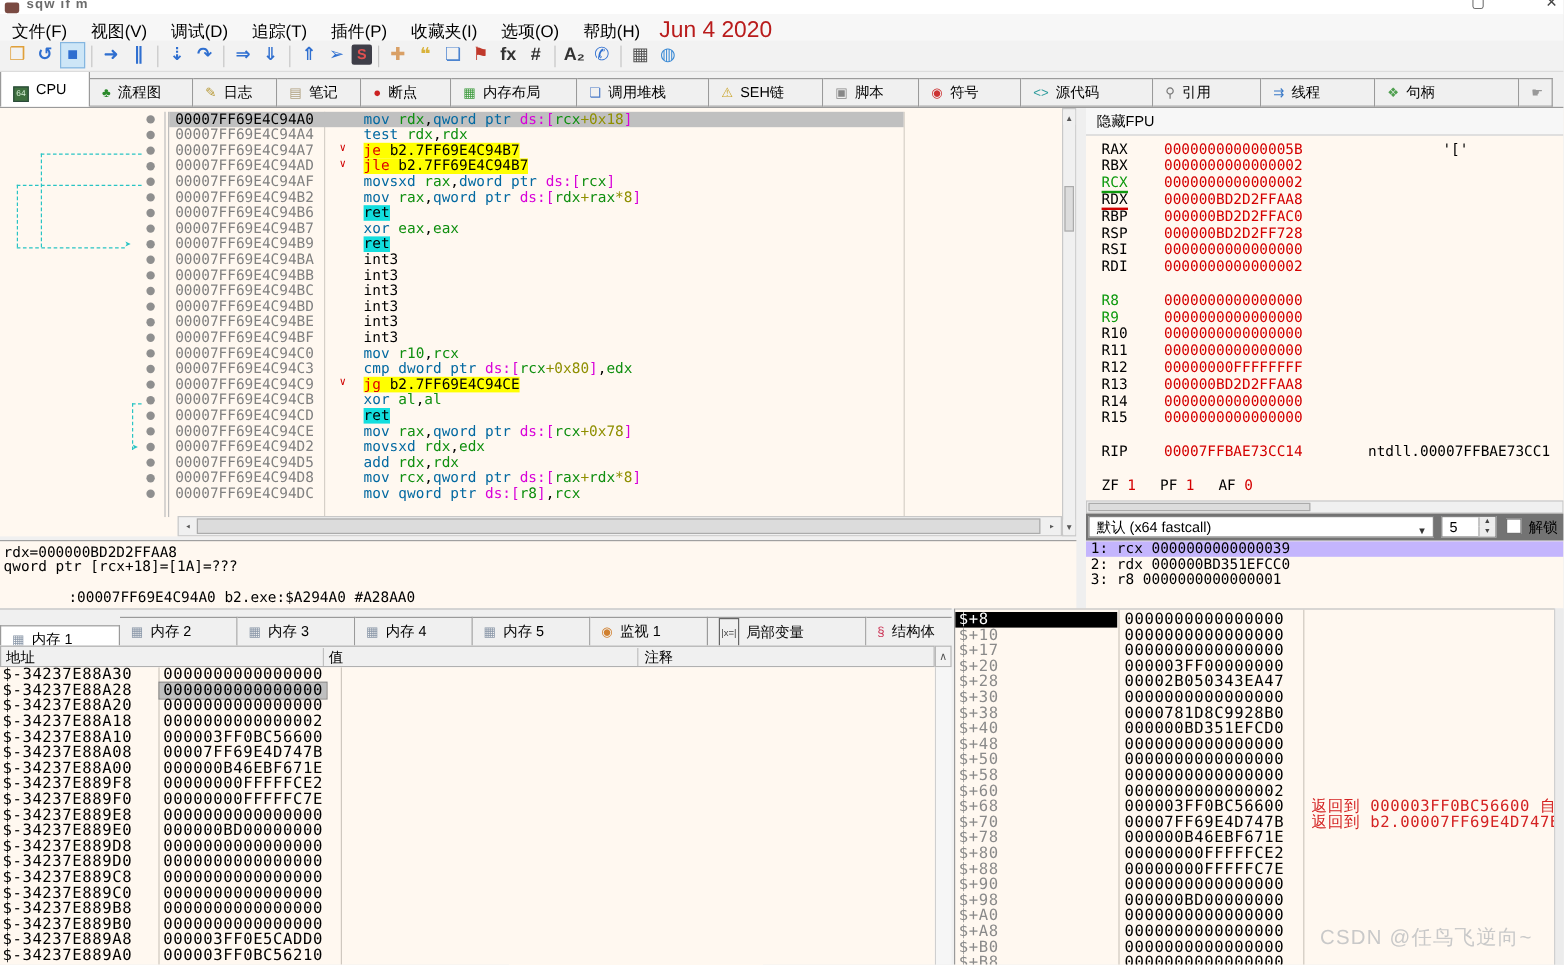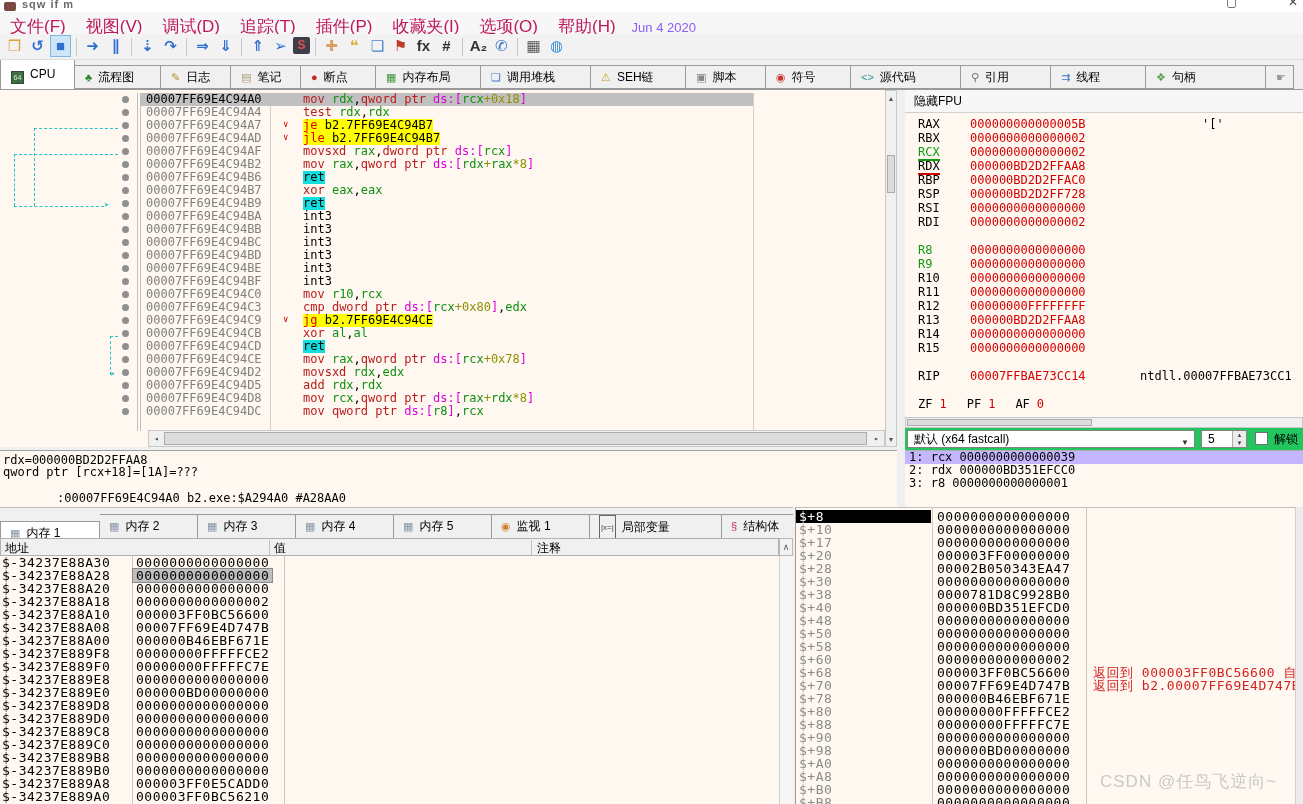--- a/index.html
+++ b/index.html
@@ -5,22 +5,22 @@
   html,body{margin:0;padding:0}
   body{width:1303px;height:804px;overflow:hidden;position:relative;background:#f0f0f0;
        font-family:"Liberation Sans","DejaVu Sans",sans-serif;-webkit-font-smoothing:none}
 
   
   #titlebar{position:absolute;left:0;top:0;width:1303px;height:12px;background:#fff;overflow:hidden}
   #titleicon{position:absolute;left:4px;top:2px;width:12px;height:9px;background:#7a4a42;border-radius:2px}
   #titletext{position:absolute;left:22px;top:-2px;color:#6b6b6b;font-size:11px;font-weight:bold;letter-spacing:1px}
   .winbtn{position:absolute;top:-5px;color:#444;font-size:12px}
   #menubar{position:absolute;left:0;top:12px;width:1303px;height:22px;background:#f7f7f7;white-space:nowrap}
-  .mitem{display:inline-block;padding:3px 10px 0 10px;font-size:17px;color:#be185d}
-  #mdate{display:inline-block;padding:3px 8px 0 6px;font-size:13px;color:#8b5cf6}
+  .mitem{display:inline-block;padding:3px 10px 0 10px;font-size:14px;color:#000000}
+  #mdate{display:inline-block;padding:3px 8px 0 6px;font-size:19px;color:#b91c1c}
   #toolbar{position:absolute;left:0;top:34px;width:1303px;height:26px;background:#f2f2f2;
            border-bottom:1px solid #dcdcdc;white-space:nowrap;padding-left:3px;box-sizing:border-box}
   .tbtn{display:inline-block;vertical-align:top;width:21px;height:22px;margin:1px 1px;text-align:center;
         line-height:22px;font-size:15px;font-weight:bold}
   .tbtn.sel{background:#cde6f7;border:1px solid #84b6e0;width:19px;height:20px;line-height:20px}
   .tbtn.dark{background:#3e3e48;width:17px;height:17px;line-height:17px;margin-top:3px;font-size:12px;border-radius:2px;color:#e05050}
   .tsep{display:inline-block;vertical-align:top;width:1px;height:18px;background:#c6c6c6;margin:4px 4px 0 4px}
 
   
   #tabbar{position:absolute;left:0;top:60px;width:1303px;height:30px;background:#f0f0f0;
@@ -40,21 +40,21 @@
   .dvl{position:absolute;top:0;height:338px;width:1px;background:#d6d0c8}
   .dr{position:relative;height:13px;line-height:13px}
   .dr.sel::before{content:"";position:absolute;left:141px;top:0;width:612px;height:13px;background:#c0c0c0}
   .dot{position:absolute;left:122px;top:3px;width:7px;height:7px;border-radius:50%;background:#8f8f8f;z-index:2}
   .addr{position:absolute;left:146px;color:#808080;z-index:2}
   .dr.sel .addr{color:#000}
   .mark{position:absolute;left:283px;top:-1px;color:#d00000;font-size:9px;z-index:2}
   .ins{position:absolute;left:303px;white-space:pre;z-index:2}
   .ins.hy{background:#ffff00}
   .ins.hc{background:#12dede}
-  .tm{color:#b91c1c}.tr{color:#0f8f0f}.ts{color:#d800d8}.tn{color:#8f8f00}.td{color:#000}.tj{color:#e00000}
+  .tm{color:#0369a1}.tr{color:#0f8f0f}.ts{color:#d800d8}.tn{color:#8f8f00}.td{color:#000}.tj{color:#e00000}
   .jl{position:absolute;z-index:1}
   .jv{border-left:1px dashed #28c4c4}
   .jh{border-top:1px dashed #28c4c4}
   .jarr{position:absolute;color:#28c4c4;font-size:9px;z-index:1}
 
   
   .sbtrack{position:absolute;background:#f0f0f0;border:1px solid #c8c8c8;box-sizing:border-box}
   .sbbtn{position:absolute;font-size:8px;color:#555;text-align:center;background:#f0f0f0;line-height:13px}
   .sbthumb{position:absolute;background:#dcdcdc;border:1px solid #ababab;box-sizing:border-box}
   #vscroll1{left:885px;top:90px;width:12px;height:357px}
@@ -74,21 +74,21 @@
   .ured{color:#000;border-bottom:2px solid #d00000}
   .rv{position:absolute;left:65px;color:#d40000}
   .rx{position:absolute;color:#000}
   .xfar{left:297px}.xmid{left:235px}
   .fl .flab{color:#000;margin-right:7px}
   .fl .fval{color:#d40000;margin-right:20px}
   .fl{padding-left:13px}
   #regscroll{left:905px;top:417px;width:398px;height:11px}
 
   
-  #convbar{position:absolute;left:905px;top:428px;width:398px;height:22px;background:#22c55e}
+  #convbar{position:absolute;left:905px;top:428px;width:398px;height:22px;background:#737373}
   #combo{position:absolute;left:2px;top:2px;width:288px;height:18px;background:#fff;border:1px solid #828282;
          box-sizing:border-box;font-size:12px;line-height:16px;padding-left:6px}
   #combocaret{position:absolute;right:5px;top:4px;font-size:8px;color:#333}
   #spinbox{position:absolute;left:296px;top:2px;width:46px;height:18px;background:#fff;border:1px solid #828282;
            box-sizing:border-box;font-size:12px;line-height:16px;padding-left:6px}
   .spbtn{position:absolute;right:0;width:13px;height:8px;background:#ececec;border-left:1px solid #aaa;
          font-size:6px;line-height:8px;text-align:center;color:#444}
   #chk{position:absolute;left:350px;top:4px;width:13px;height:13px;background:#fff;border:1px solid #707070;box-sizing:border-box}
   #unlock{position:absolute;left:369px;top:3px;font-size:12px}
   #argspane{position:absolute;left:905px;top:450px;width:398px;height:57px;background:#fff8f0;border-top:1px solid #b0b0b0;

